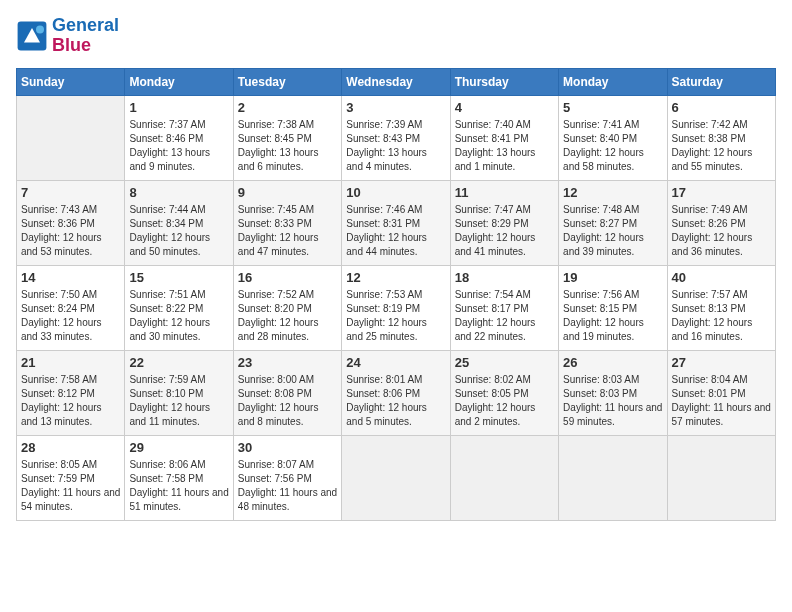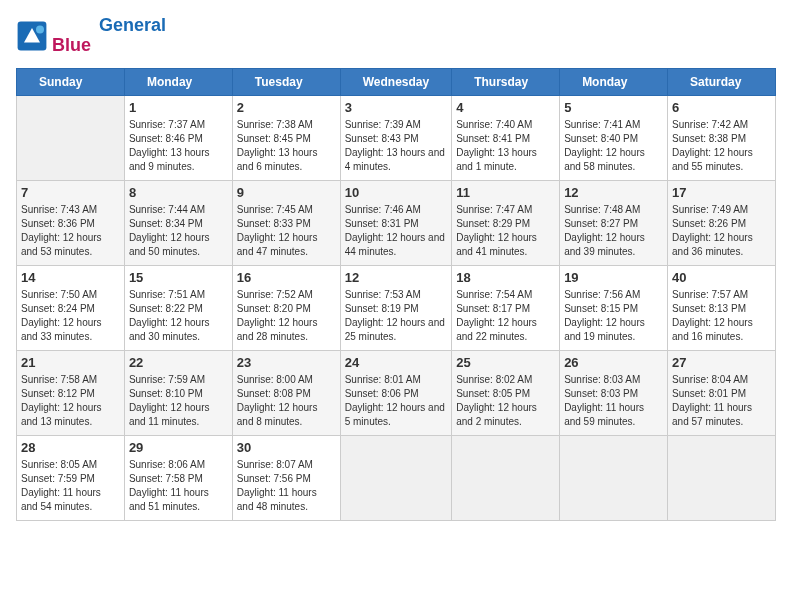--- a/index.html
+++ b/index.html
@@ -22,21 +22,20 @@
       gap: 4px;
     }
     .logo-text {
       font-size: 18px;
       font-weight: bold;
       color: #333;
       line-height: 1.1;
     }
     .logo-text span {
       color: #1a6bb5;
-      margin-left: 47px;
     }
     .logo-icon {
       width: 32px;
       height: 32px;
     }
     .title-block {
       text-align: right;
     }
     .month-title {
       font-size: 32px;
@@ -48,21 +47,21 @@
       color: #555;
     }
     table {
       width: 100%;
       border-collapse: collapse;
       font-size: 11px;
     }
     thead th {
       background: #3a7abf;
       color: #fff;
-      padding: 6px 22px;
+      padding: 6px 4px;
       text-align: left;
       font-size: 12px;
       font-weight: bold;
       border: 1px solid #2a6aaf;
     }
     tbody td {
       border: 1px solid #ccc;
       vertical-align: top;
       padding: 4px;
       height: 85px;

